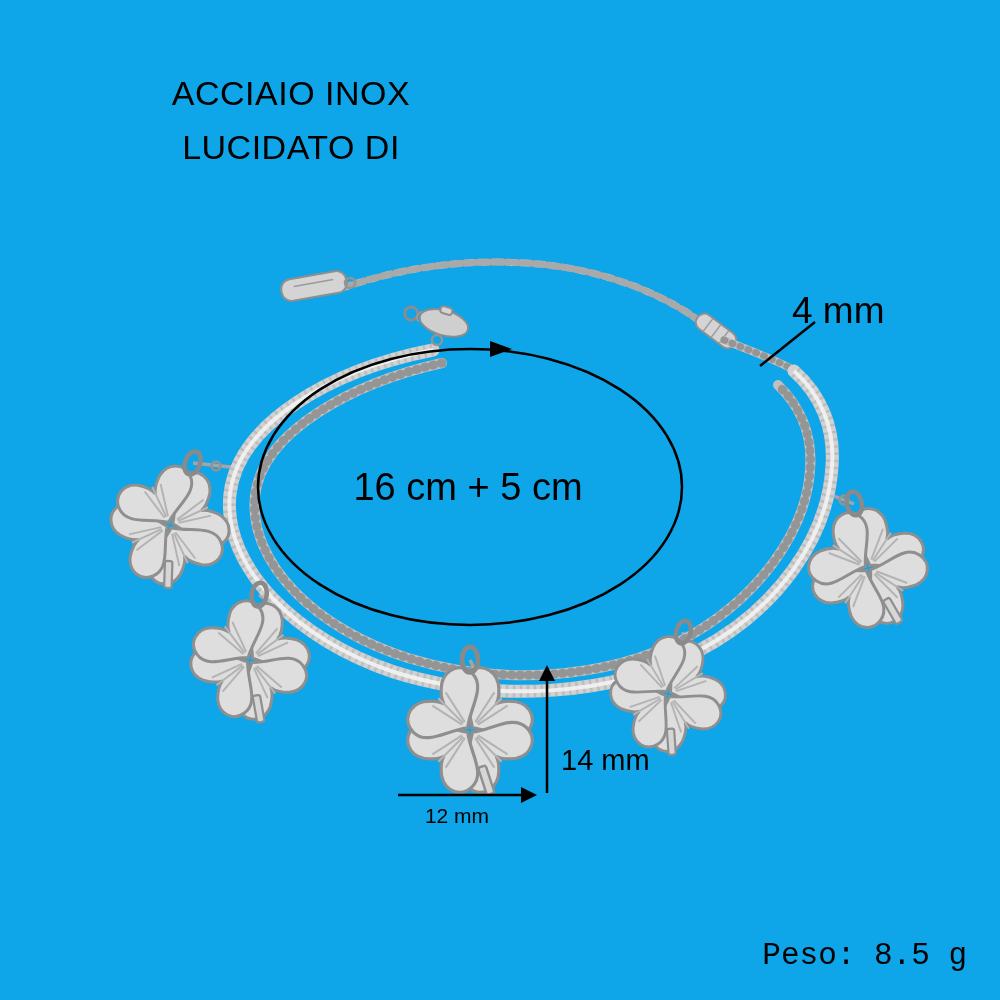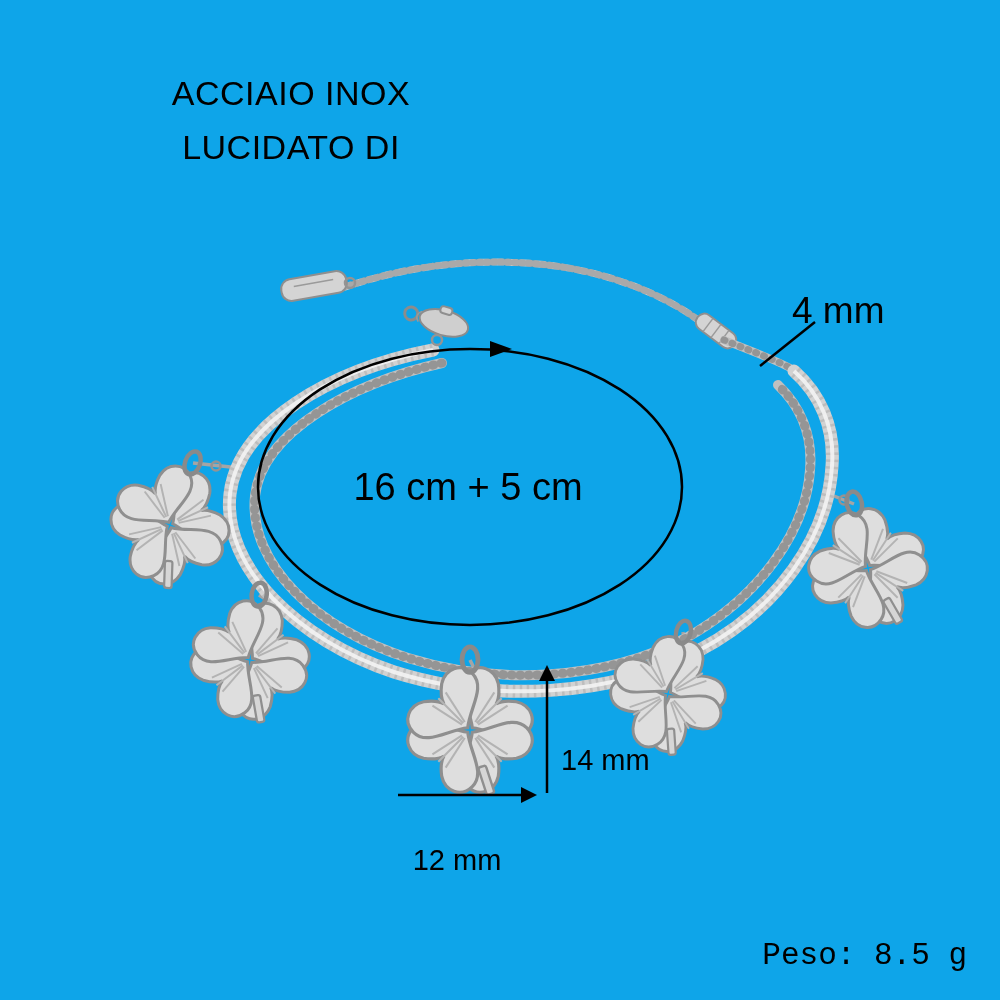--- a/index.html
+++ b/index.html
@@ -10,22 +10,22 @@
   .art{position:absolute;left:0;top:0;}
 
   
   .material-title{position:absolute;left:134px;top:66px;width:314px;text-align:center;
     font-size:34px;line-height:54px;letter-spacing:.5px;}
   .material-title span{display:block;}
   .length-label{position:absolute;left:468px;top:487px;transform:translate(-50%,-50%);
     font-size:38px;white-space:nowrap;}
   .chain-thickness-label{position:absolute;left:792px;top:290px;font-size:37px;white-space:nowrap;}
   .charm-height-label{position:absolute;left:561px;top:728px;font-size:29px;white-space:nowrap;margin-top:16px;}
-  .charm-width-label{position:absolute;left:457px;top:844px;transform:translateX(-50%);
-    font-size:29px;white-space:nowrap;}
+  .charm-width-label{position:absolute;left:457px;top:804px;transform:translateX(-50%);
+    font-size:21px;white-space:nowrap;}
   .weight-label{position:absolute;right:33px;top:938px;font-size:31px;white-space:nowrap;font-family:Liberation Mono, monospace;}
 
   
   .snake-base{fill:none;stroke:#d2d2d2;stroke-width:13;stroke-linecap:round;}
   .snake-tex{fill:none;stroke:#a4a4a4;stroke-width:13;stroke-dasharray:2.5 4.5;opacity:.45;}
   .snake-shine{fill:none;stroke:#f3f3f3;stroke-width:4;opacity:.9;}
   .curb-base{fill:none;stroke:#c0c0c0;stroke-width:10;stroke-linecap:round;}
   .curb-dots{fill:none;stroke:#878787;stroke-width:9;stroke-dasharray:1 7.5;stroke-linecap:round;opacity:.75;}
   .ext-a{fill:none;stroke:#c6c6c6;stroke-width:7;stroke-dasharray:9 5;stroke-linecap:round;}
   .ext-b{fill:none;stroke:#929292;stroke-width:7;stroke-dasharray:9 5;stroke-dashoffset:7;stroke-linecap:round;opacity:.55;}

